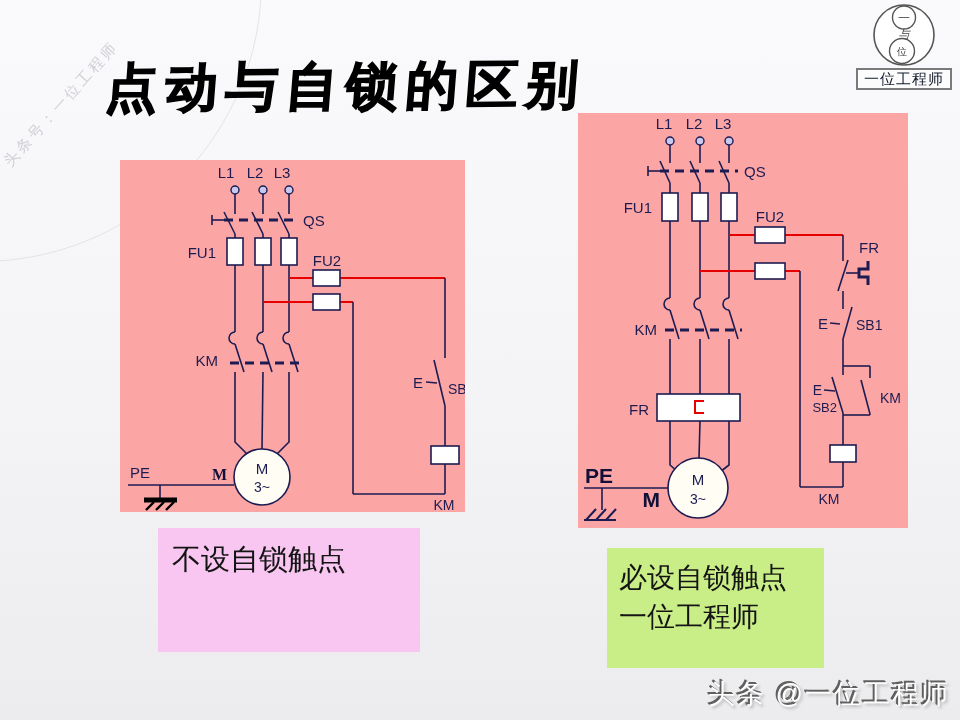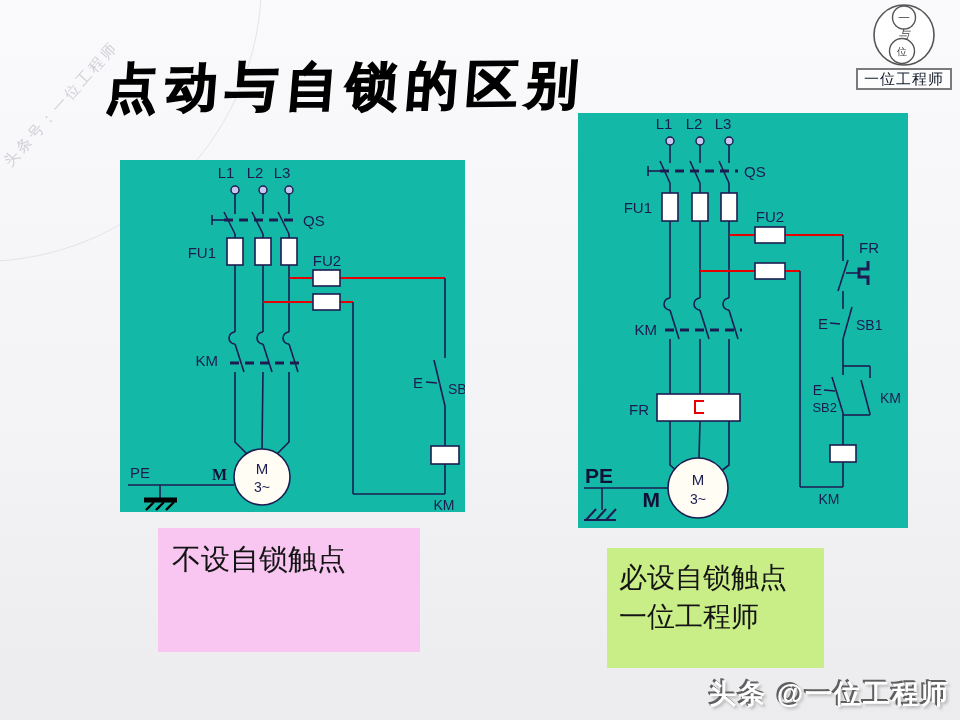--- a/index.html
+++ b/index.html
@@ -23,21 +23,21 @@
     font-family:"DejaVu Serif","Liberation Serif",serif;
     font-weight:bold;font-size:52px;letter-spacing:8px;color:#000;
     transform:skewX(-5deg) rotate(-0.5deg);
     -webkit-text-stroke:1.4px #000;
     white-space:nowrap;
   }
   
   .logo{position:absolute;left:856px;top:2px;width:100px;height:92px;}
   .logo svg{display:block;}
   
-  .circuit{position:absolute;background:#14b8a6;}
+  .circuit{position:absolute;background:#fca5a5;}
   .circuit-left{left:120px;top:160px;width:345px;height:352px;}
   .circuit-right{left:578px;top:113px;width:330px;height:415px;}
   .circuit svg{display:block;width:100%;height:100%;}
   .circuit text{font-family:"Liberation Sans",sans-serif;font-size:15px;fill:#1c1c52;}
   .circuit text.sm{font-size:13px;}
   .circuit text.md{font-size:14px;}
   .circuit text.big{font-size:21px;font-weight:bold;fill:#101038;}
   .circuit text.termM{font-family:"Liberation Serif",serif;font-weight:bold;font-size:16px;fill:#101038;}
   .wire{stroke:#1c1c52;stroke-width:1.6;fill:none;}
   .wire-thick{stroke:#1c1c52;stroke-width:3;fill:none;}
@@ -53,21 +53,21 @@
   .note{
     position:absolute;box-sizing:border-box;color:#141414;
     font-family:"Liberation Serif",serif;
   }
   .note-pink{left:158px;top:528px;width:262px;height:124px;background:#f8c6f0;
     font-size:29px;line-height:40px;padding:11px 0 0 14px;}
   .note-green{left:607px;top:548px;width:217px;height:120px;background:#caee87;
     font-size:28px;line-height:39px;padding:10px 0 0 12px;}
   .footer{
     position:absolute;right:10px;top:676px;
-    font-size:27px;font-weight:bold;letter-spacing:2px;color:#fff;
+    font-size:27px;font-weight:normal;letter-spacing:2px;color:#fff;
     text-shadow:-2px -2px 0 #5f5f5f,-1px -1px 0 #5f5f5f,2px 2px 3px #b5b5b5;
     white-space:nowrap;
   }
   .logo-label{
     position:absolute;left:0px;top:66px;width:96px;height:22px;
     border:2px solid #7a7a7a;background:#fcfcfc;box-sizing:border-box;
     font-size:15px;letter-spacing:1px;color:#0f172a;text-align:center;line-height:18px;
     font-family:"Liberation Serif",serif;
   }
 </style>

